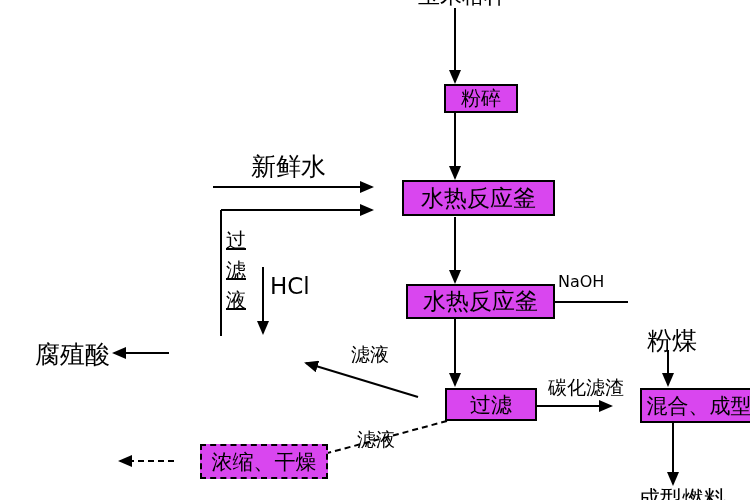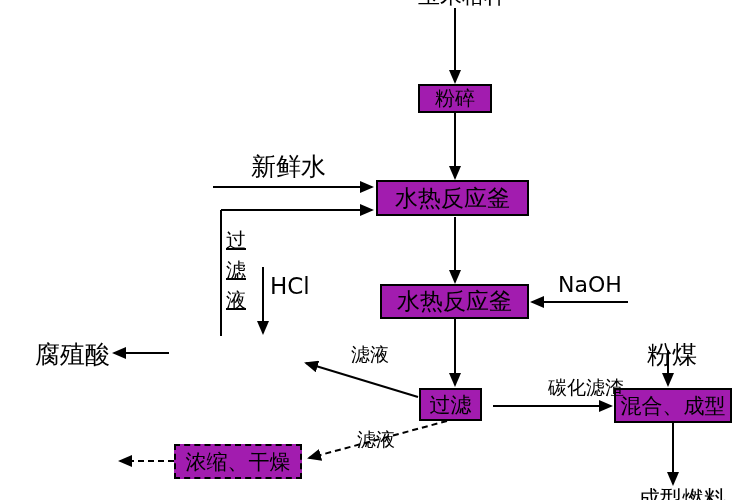--- a/index.html
+++ b/index.html
@@ -3,23 +3,23 @@
 <meta charset="utf-8">
 <style>
   html,body{margin:0;padding:0;background:#fff;}
   .stage{
     position:relative;width:750px;height:500px;background:#ffffff;
     overflow:hidden;color:#000;
     font-family:"DejaVu Sans","Liberation Sans",sans-serif;
   }
   .lines{position:absolute;left:0;top:0;width:750px;height:500px;}
   .box{
-    position:absolute;border:2px solid #000;background:#a21caf;
+    position:absolute;border:2px solid #000;background:#d946ef;
     display:flex;align-items:center;justify-content:center;
-    font-size:21px;white-space:nowrap;box-sizing:border-box;
+    font-size:21px;white-space:nowrap;box-sizing:border-box;margin-left:26px;
   }
   .box.dashed{border:2px dashed #000;}
   .txt{position:absolute;font-size:25px;white-space:nowrap;line-height:1.1;}
   .vtxt{
     position:absolute;font-size:20px;width:24px;word-break:break-all;
     line-height:1.5;text-align:center;
   }
 </style>
 </head>
 <body>
@@ -67,40 +67,40 @@
 
   <div class="txt" style="left:418px;top:-16px;font-size:22px;">玉米秸秆</div>
 
   <div class="box" style="left:418px;top:84px;width:74px;height:29px;font-size:20px;">粉碎</div>
 
   <div class="box" style="left:376px;top:180px;width:153px;height:36px;font-size:23px;">水热反应釜</div>
 
   <div class="box" style="left:380px;top:284px;width:149px;height:35px;font-size:23px;">水热反应釜</div>
 
 
-  <div class="box" style="left:419px;top:388px;width:63px;height:33px;font-size:21px;">过滤</div>
+  <div class="box" style="left:419px;top:388px;width:92px;height:33px;font-size:21px;">过滤</div>
 
   <div class="box dashed" style="left:174px;top:444px;width:128px;height:35px;font-size:21px;">浓缩、干燥</div>
 
   <div class="box" style="left:614px;top:388px;width:118px;height:35px;font-size:21px;">混合、成型</div>
 
   <div class="txt" style="left:251px;top:153px;">新鲜水</div>
 
   <div class="vtxt" style="left:224px;top:225px;text-decoration:underline;">过滤液</div>
 
   <div class="txt" style="left:270px;top:274px;font-size:23px;">HCl</div>
 
-  <div class="txt" style="left:558px;top:273px;font-size:22px;">NaOH</div>
+  <div class="txt" style="left:558px;top:273px;font-size:16px;">NaOH</div>
 
   <div class="txt" style="left:35px;top:341px;">腐殖酸</div>
 
   <div class="txt" style="left:351px;top:344px;font-size:19px;">滤液</div>
 
   <div class="txt" style="left:503px;top:377px;font-size:19px;margin-left:45px;">碳化滤渣</div>
 
-  <div class="txt" style="left:647px;top:341px;">粉煤</div>
+  <div class="txt" style="left:647px;top:327px;">粉煤</div>
 
   <div class="txt" style="left:357px;top:429px;font-size:19px;">滤液</div>
 
 
   <div class="txt" style="left:638px;top:487px;font-size:22px;">成型燃料</div>
 
 </div>
 
 </body></html>

